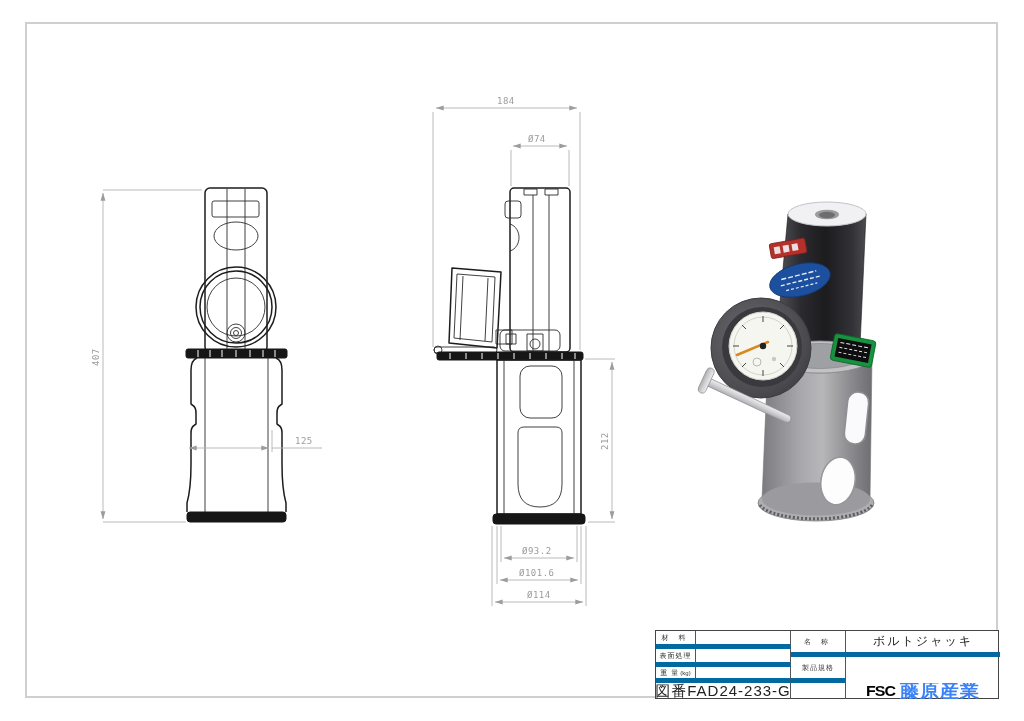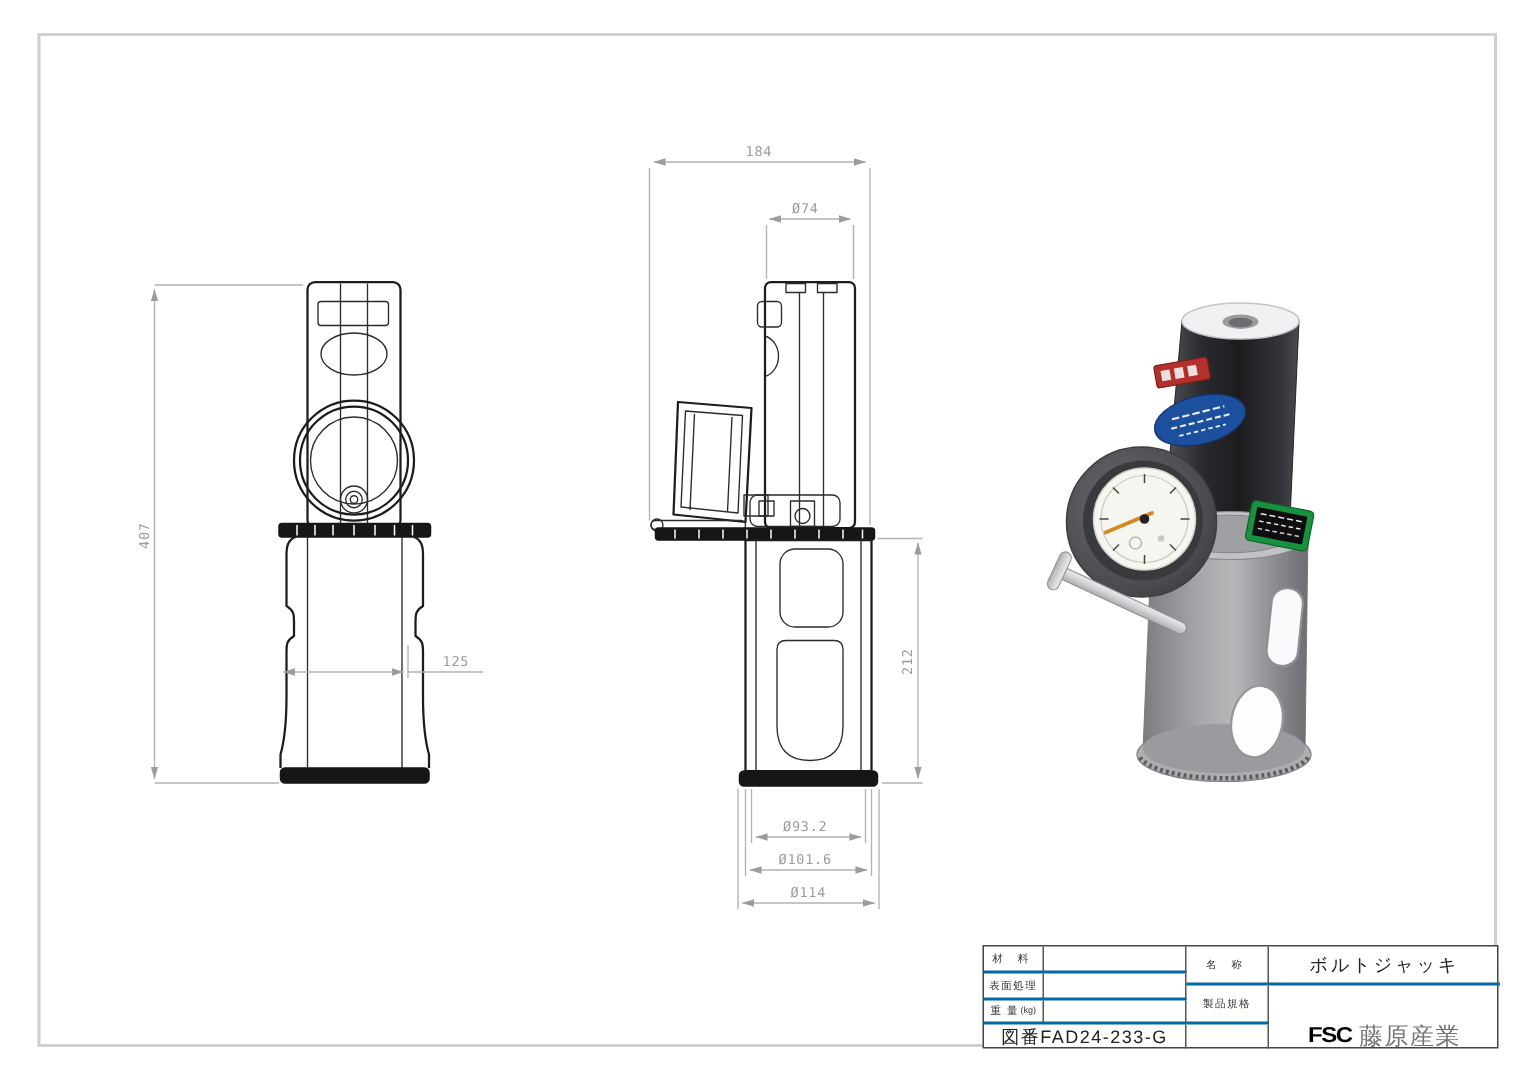--- a/index.html
+++ b/index.html
@@ -11,32 +11,32 @@
   .edge{fill:none;stroke:#1c1c1c;stroke-width:1.5px;stroke-linejoin:round;}
   .edge2{fill:none;stroke:#2b2b2b;stroke-width:0.9px;stroke-linejoin:round;}
   .dimline{stroke:#b2b2b2;stroke-width:0.9px;fill:none;}
   .dimtext{font-family:"DejaVu Sans Mono", monospace;font-size:9px;fill:#9c9c9c;letter-spacing:0.5px;}
   .blackfill{fill:#161616;stroke:#161616;}
   .tick{stroke:#ffffff;stroke-width:1px;}
 
   
   .titleblock{position:absolute;left:655px;top:630px;width:344px;height:69px;
               box-sizing:border-box;border:1px solid #444;background:#fff;color:#222;}
-  .tb-cell{position:absolute;box-sizing:border-box;border-right:1px solid #555;border-bottom:2px solid #0369a1;
+  .tb-cell{position:absolute;box-sizing:border-box;border-right:1px solid #555;border-bottom:5px solid #0369a1;
            display:flex;align-items:center;justify-content:center;overflow:hidden;white-space:nowrap;}
   .tb-lab{font-size:7px;letter-spacing:1px;color:#333;}
   .tb-lab-sp{font-size:7px;letter-spacing:4px;color:#333;}
   .tb-kg{font-size:6px;letter-spacing:0;margin-left:1px;}
   .tb-name{font-size:12px;letter-spacing:2px;}
   .tb-spec{font-family:"DejaVu Sans Mono", monospace;font-size:10px;letter-spacing:1px;color:#333;}
-  .tb-dwg{font-size:12px;letter-spacing:1px;color:#222;}
+  .tb-dwg{font-size:15px;letter-spacing:1px;color:#222;}
   .brand{display:flex;align-items:center;gap:5px;text-align:center;}
   .brand-logo{font-weight:900;font-size:16px;letter-spacing:-1px;color:#000;
               font-family:"Liberation Sans", sans-serif;transform:scaleY(.9);}
-  .brand-name{font-size:16px;font-weight:400;color:#737373;letter-spacing:1px;}
+  .brand-name{font-size:19px;font-weight:700;color:#3b82f6;letter-spacing:1px;}
 </style>
 </head>
 <body>
 
 <div class="sheet">
   <div class="frame"></div>
 
   <svg width="1024" height="721" viewBox="0 0 1024 721">
     <defs>
       <marker id="mA" viewBox="0 0 10 10" refX="9.5" refY="5" markerWidth="9" markerHeight="9" orient="auto-start-reverse">

